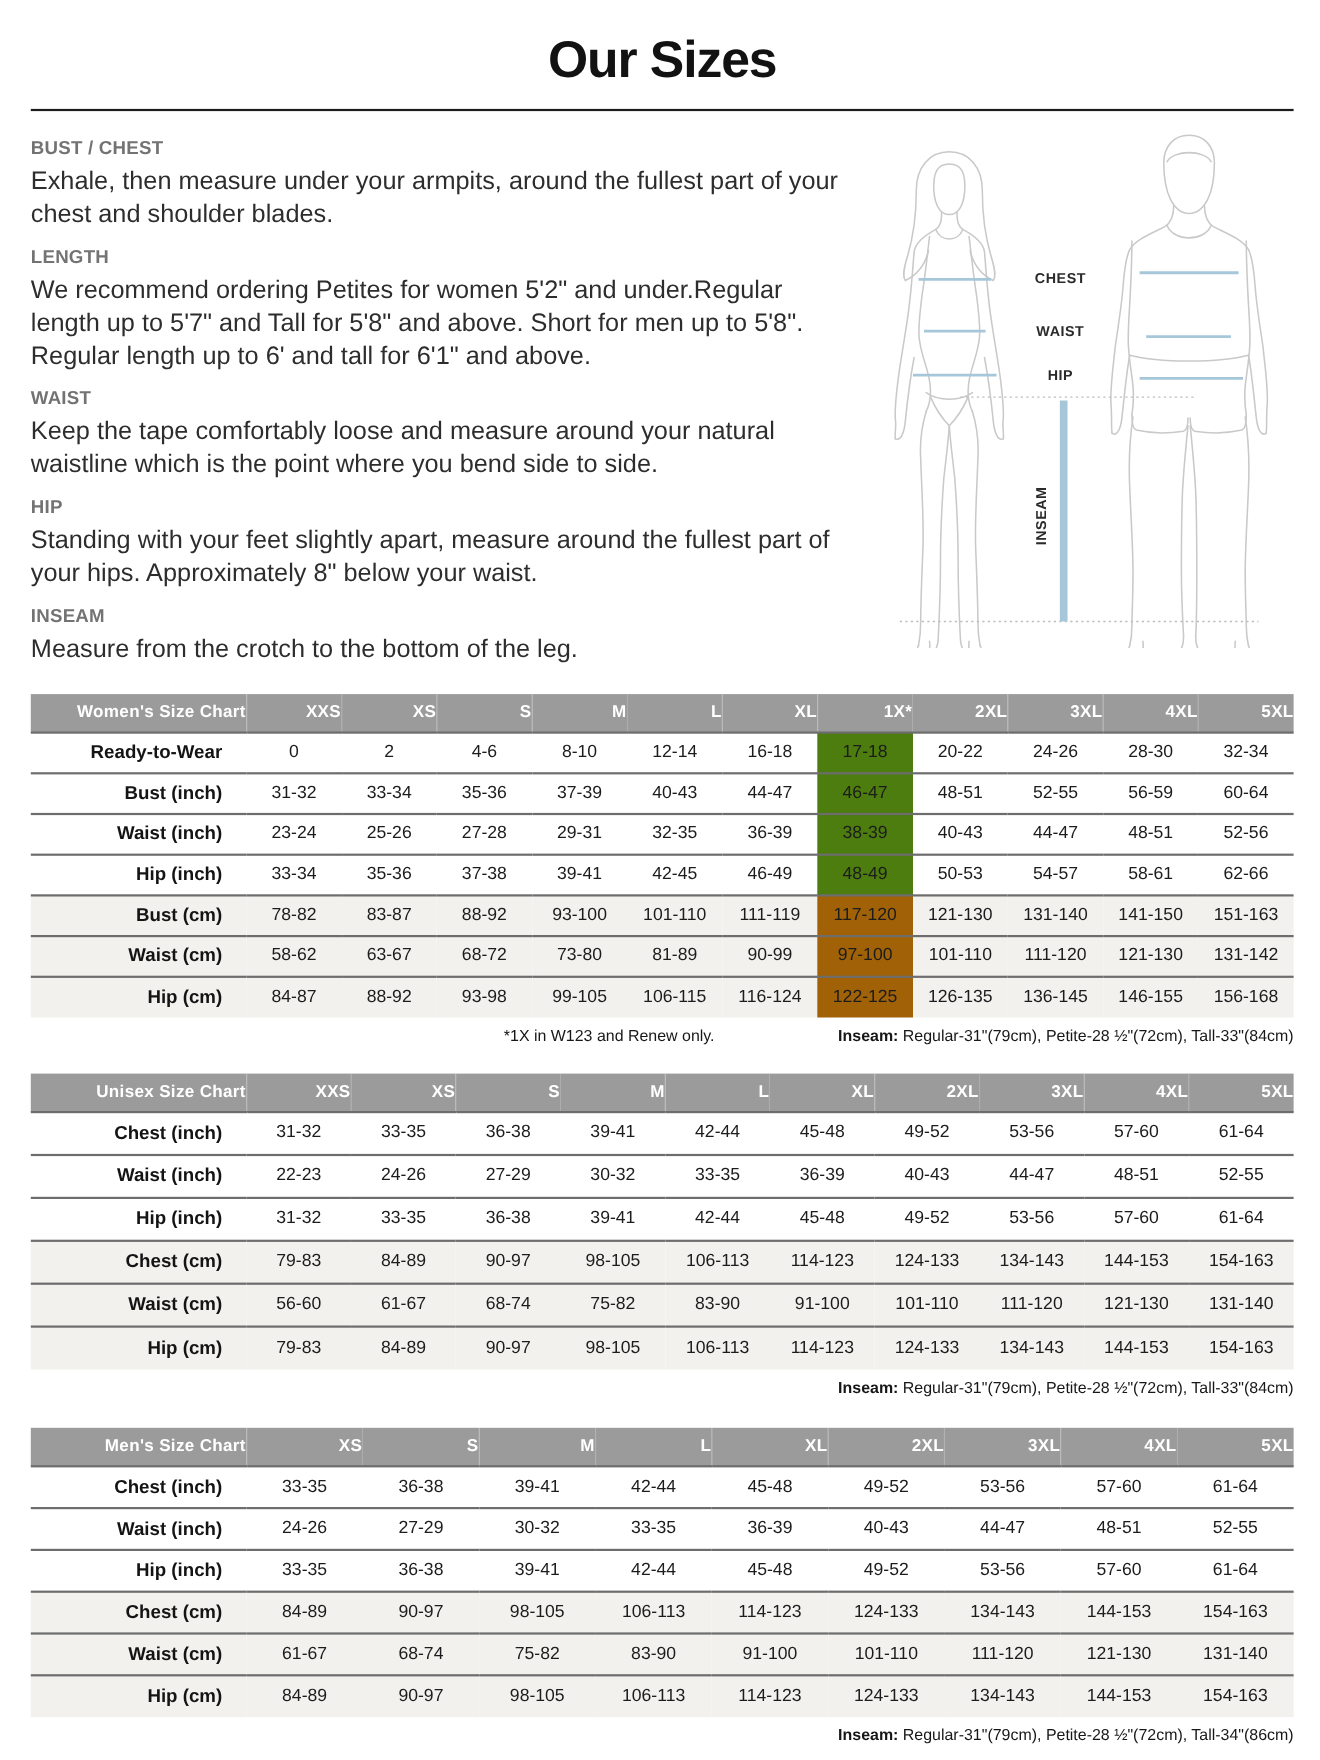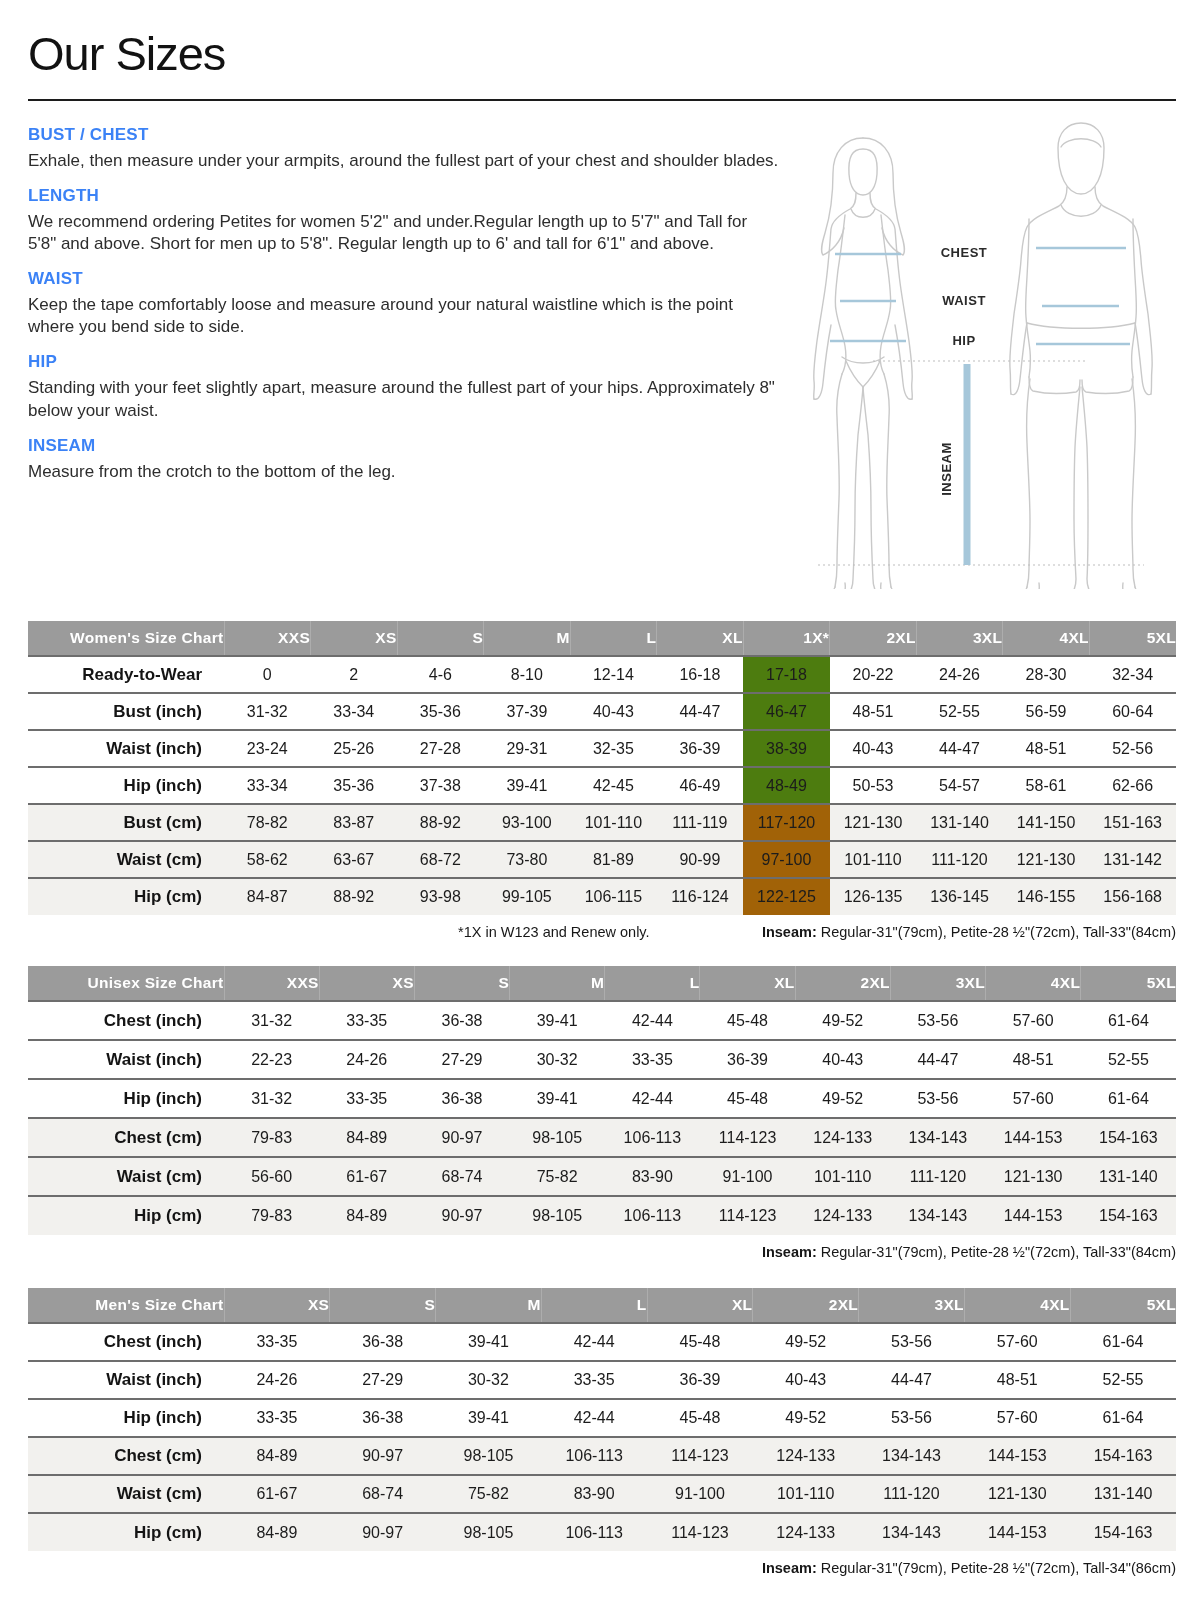--- a/index.html
+++ b/index.html
@@ -4,30 +4,30 @@
 <style>
   * { box-sizing: border-box; margin: 0; padding: 0; }
   html, body { background: #ffffff; }
   body {
     width: 1200px; height: 1600px; overflow: hidden;
     font-family: "Liberation Sans", sans-serif; color: #1f1f1f;
   }
   .page { padding: 26px 24px 0 28px; }
 
   h1 {
-    font-size: 47px; font-weight: 400; letter-spacing: -1px; color: #121212;
+    font-size: 47px; font-weight: 700; letter-spacing: -1px; color: #121212; text-align: center;
   }
   .rule { height: 2px; background: #1c1c1c; margin-top: 18px; }
 
   .intro { position: relative; margin-top: 24px; min-height: 470px; }
   .intro-text { width: 752px; }
   .how-heading { font-size: 17px; font-weight: 800; letter-spacing: .2px; margin-bottom: 15px; color:#151515; }
   .m-section { margin-bottom: 14px; }
-  .m-section h3 { font-size: 17px; font-weight: 800; letter-spacing: .2px; margin-bottom: 5px; color:#3b82f6; }
-  .m-section p { font-size: 17px; line-height: 1.3; color: #2d2d2d; }
+  .m-section h3 { font-size: 17px; font-weight: 800; letter-spacing: .2px; margin-bottom: 5px; color:#737373; }
+  .m-section p { font-size: 23px; line-height: 1.3; color: #2d2d2d; }
 
   .diagram { position: absolute; top: -8px; right: 8px; width: 400px; height: 472px; }
   .dlabel { font-size: 13px; font-weight: 700; fill: #2a2a2a; letter-spacing: .5px;
             font-family: "Liberation Sans", sans-serif; }
   .fig { fill: none; stroke: #c9c9c9; stroke-width: 1.4; stroke-linecap: round; }
   .blue { stroke: #a6c7da; stroke-width: 2.6; }
   .blue-bar { stroke: #a6c7da; stroke-width: 7; }
   .dots { stroke: #bdbdbd; stroke-width: 1.2; stroke-dasharray: 2 3; }
 
   .table-block.first { margin-top: 26px; }

